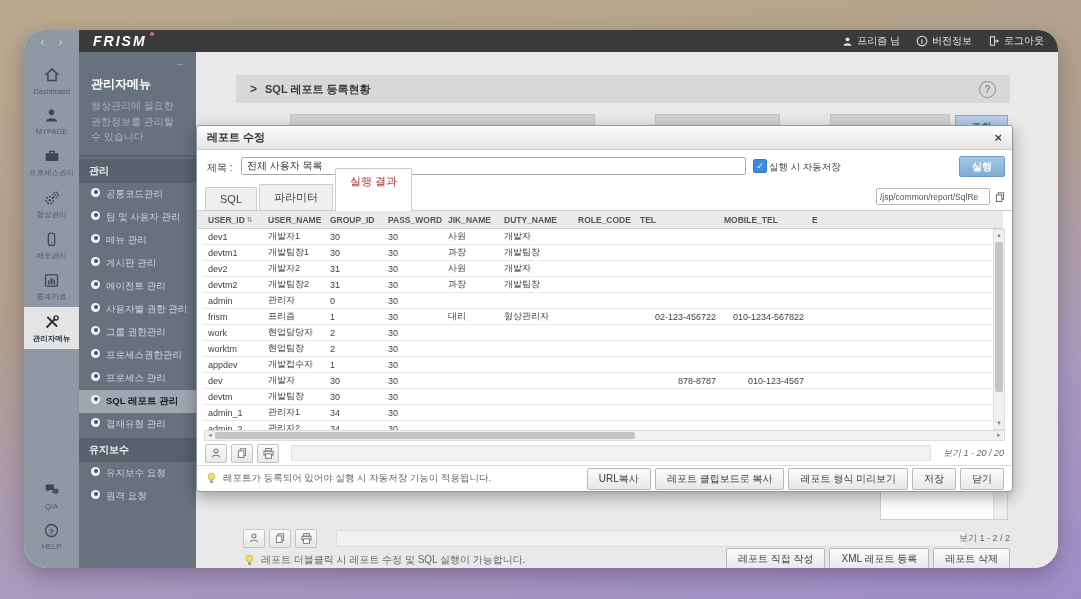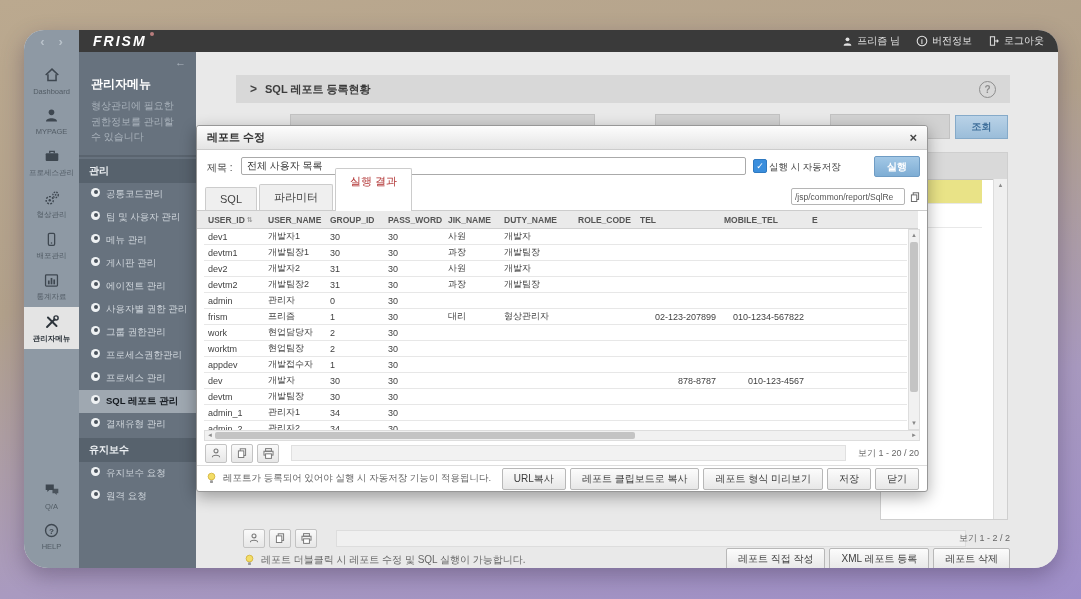--- a/index.html
+++ b/index.html
@@ -59,21 +59,21 @@
   .btoolbar{position:absolute;left:47px;top:476px;height:20px;display:flex;gap:4px;align-items:center;}
   .tool-btn{width:20px;height:17px;background:linear-gradient(#fafafa,#e7e7e7);border:1px solid #c3c3c3;border-radius:2px;
     display:inline-flex;align-items:center;justify-content:center;color:#777;cursor:pointer;}
   .btoolbar-strip{position:absolute;left:140px;right:92px;top:478px;height:15px;background:#f0f0f0;border:1px solid #ddd;}
   .pagination{position:absolute;right:48px;top:480px;font-size:9px;color:#666;}
   .tip-row{position:absolute;left:47px;top:498px;height:20px;display:flex;align-items:center;gap:5px;font-size:10px;color:#666;}
   .main-btns{position:absolute;right:48px;top:496px;display:flex;gap:4px;}
   .btn{background:linear-gradient(#fcfcfc,#e7e7e7);border:1px solid #b8b8b8;color:#3d3d3d;font-size:10px;
     padding:3px 11px;border-radius:2px;cursor:pointer;white-space:nowrap;font-family:inherit;}
   
-  .modal{position:absolute;left:196px;top:125px;width:732px;height:367px;background:#fff;border:1px solid #979797;
+  .modal{position:absolute;left:196px;top:125px;width:817px;height:367px;background:#fff;border:1px solid #979797;
     border-radius:3px;box-shadow:0 5px 16px rgba(0,0,0,.33);z-index:10;box-sizing:border-box;display:flex;flex-direction:column;}
   .m-head{height:23px;background:linear-gradient(#fdfdfd,#e4e4e4);border-bottom:1px solid #ccc;display:flex;
     align-items:center;padding:0 10px;flex:0 0 auto;border-radius:3px 3px 0 0;}
   .m-title{font-size:11px;font-weight:bold;color:#333;}
   .m-close{margin-left:auto;font-size:13px;font-weight:bold;color:#444;cursor:pointer;line-height:1;}
   .m-form{height:34px;position:relative;flex:0 0 auto;}
   .m-label{position:absolute;left:10px;top:11px;font-size:10px;color:#444;}
   .m-input{position:absolute;left:44px;top:7px;width:505px;height:18px;border:1px solid #aaa;border-radius:2px;
     font-size:10px;color:#333;padding:0 5px;box-sizing:border-box;font-family:inherit;}
   .m-check{position:absolute;left:556px;top:9px;width:12px;height:12px;background:#3a8edd;border:1px solid #2f79c0;
@@ -104,21 +104,21 @@
   .vthumb{position:absolute;left:1px;right:1px;top:12px;height:150px;background:#c4c4c4;border-radius:2px;}
   .varrow{height:11px;line-height:11px;}
   .varrow.down{position:absolute;bottom:0;left:0;right:0;}
   .hscroll{height:11px;margin:0 7px;background:#f1f1f1;border:1px solid #ddd;position:relative;flex:0 0 auto;
     font-size:6px;color:#888;box-sizing:border-box;}
   .hthumb{position:absolute;left:10px;top:1px;height:7px;width:420px;background:#c4c4c4;border-radius:2px;}
   .harrow{position:absolute;top:0;line-height:9px;}
   .harrow.l{left:2px;}.harrow.r{right:2px;}
   .m-toolbar{height:24px;display:flex;align-items:center;padding:0 8px;gap:4px;flex:0 0 auto;position:relative;}
   .m-toolbar .strip{flex:1;height:14px;background:#f2f2f2;border:1px solid #e0e0e0;margin-left:8px;}
-  .m-pag{font-size:9px;color:#666;margin-left:8px;}
+  .m-pag{font-size:9px;color:#666;margin-left:8px;font-style:italic;}
   .m-footer{flex:1;border-top:1px solid #ddd;display:flex;align-items:center;padding:0 8px;gap:4px;}
   .m-tip{flex:1;display:flex;align-items:center;gap:5px;font-size:9.5px;color:#666;}
 </style>
 </head>
 <body>
 
 <div class="stage">
   <div class="window">
 
     <div class="win-top">
@@ -485,21 +485,21 @@
             <div class="td c9"></div>
           </div>
           <div class="tr">
             <div class="td c0">frism</div>
             <div class="td c1">프리즘</div>
             <div class="td c2">1</div>
             <div class="td c3">30</div>
             <div class="td c4">대리</div>
             <div class="td c5">형상관리자</div>
             <div class="td c6"></div>
-            <div class="td c7">02-123-207899</div>
+            <div class="td c7">02-123-456722</div>
             <div class="td c8">010-1234-567822</div>
             <div class="td c9"></div>
           </div>
           <div class="tr">
             <div class="td c0">work</div>
             <div class="td c1">현업담당자</div>
             <div class="td c2">2</div>
             <div class="td c3">30</div>
             <div class="td c4"></div>
             <div class="td c5"></div>

